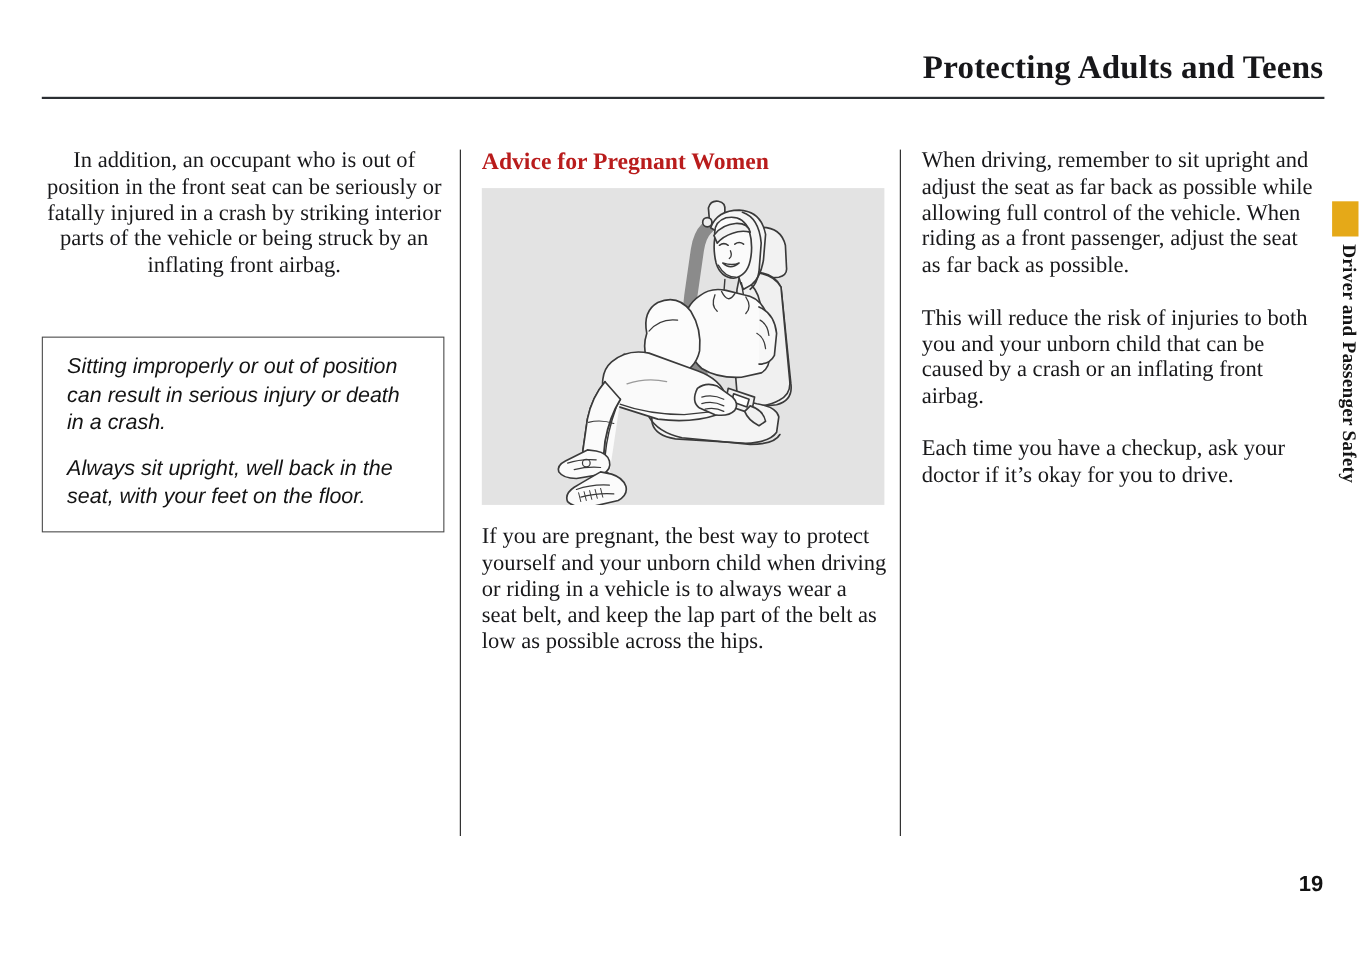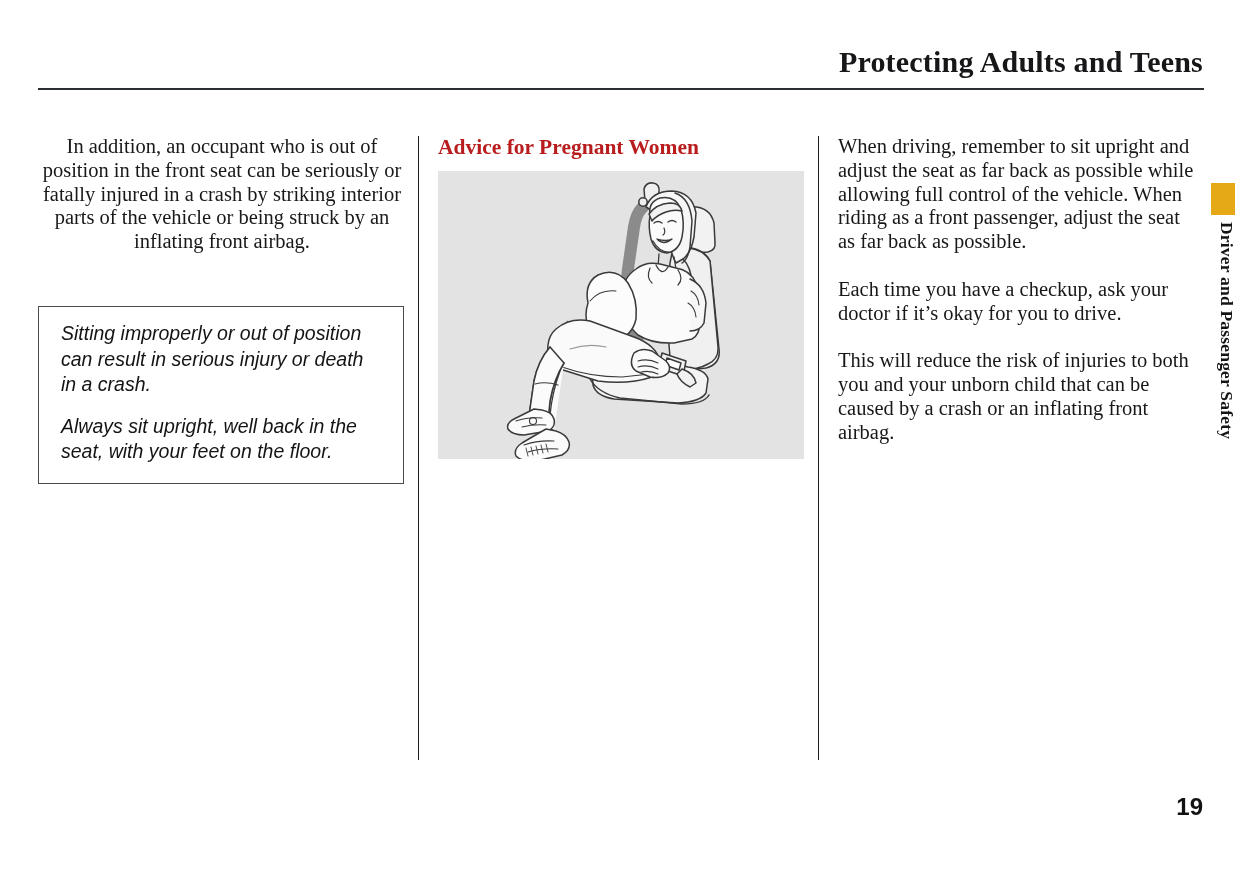--- a/index.html
+++ b/index.html
@@ -160,21 +160,21 @@
     letter-spacing: 0.2px;
   }
 
   
   #page-number {
     position: absolute;
     right: 38px;
     top: 793px;
     font-family: "Liberation Sans", sans-serif;
     font-weight: bold;
-    font-size: 24px;
+    font-size: 20px;
     color: #121212;
   }
 </style>
 </head>
 <body>
 
 <div id="page">
 
   <div id="header-title">Protecting Adults and Teens</div>
   <div id="header-rule"></div>
@@ -289,26 +289,27 @@
 
           <path d="M196 182 Q204 176 214 180 L228 190 Q234 196 230 202 Q224 208 212 206
                    L198 200 Q190 194 196 182 Z" fill="#fbfbfb"></path>
           <path d="M200 190 Q210 187 220 192" stroke-width="1.1"></path>
           <path d="M200 196 Q210 193 220 198" stroke-width="1.1"></path>
           <path d="M203 201 Q212 199 220 203" stroke-width="1.1"></path>
         </g>
       </svg>
     </div>
 
+    <p class="body-text" style="margin-top:18px;">If you are pregnant, the best way to protect yourself and your unborn child when driving or riding in a vehicle is to always wear a seat belt, and keep the lap part of the belt as low as possible across the hips.</p>
   </div>
 
   <div class="column" id="col-right">
     <p class="body-text">When driving, remember to sit upright and adjust the seat as far back as possible while allowing full control of the vehicle. When riding as a front passenger, adjust the seat as far back as possible.</p>
+    <p class="body-text">This will reduce the risk of injuries to both you and your unborn child that can be caused by a crash or an inflating front airbag.</p>
     <p class="body-text">Each time you have a checkup, ask your doctor if it’s okay for you to drive.</p>
-    <p class="body-text">This will reduce the risk of injuries to both you and your unborn child that can be caused by a crash or an inflating front airbag.</p>
   </div>
 
   <div id="side-tab-marker"></div>
   <div id="side-tab-label">Driver and Passenger Safety</div>
 
   <div id="page-number">19</div>
 
 </div>
 
 </body></html>

